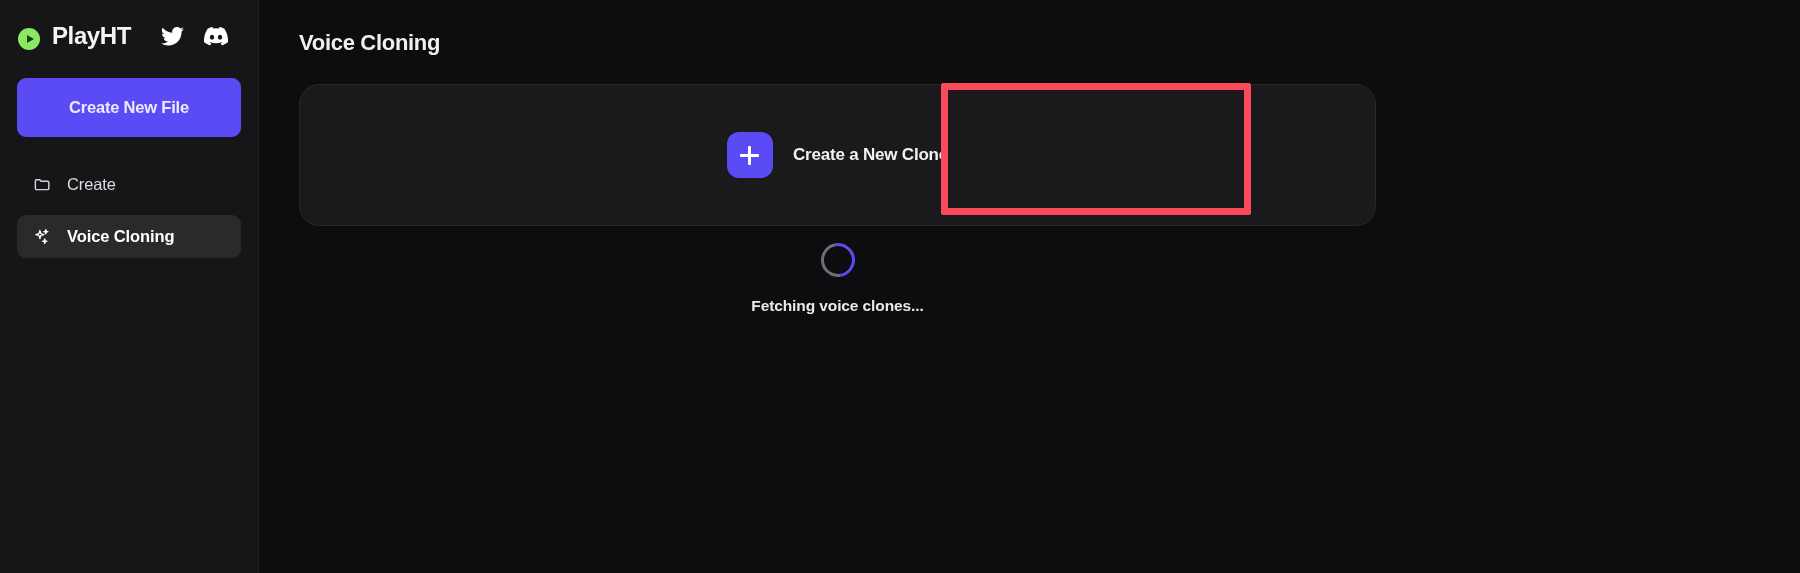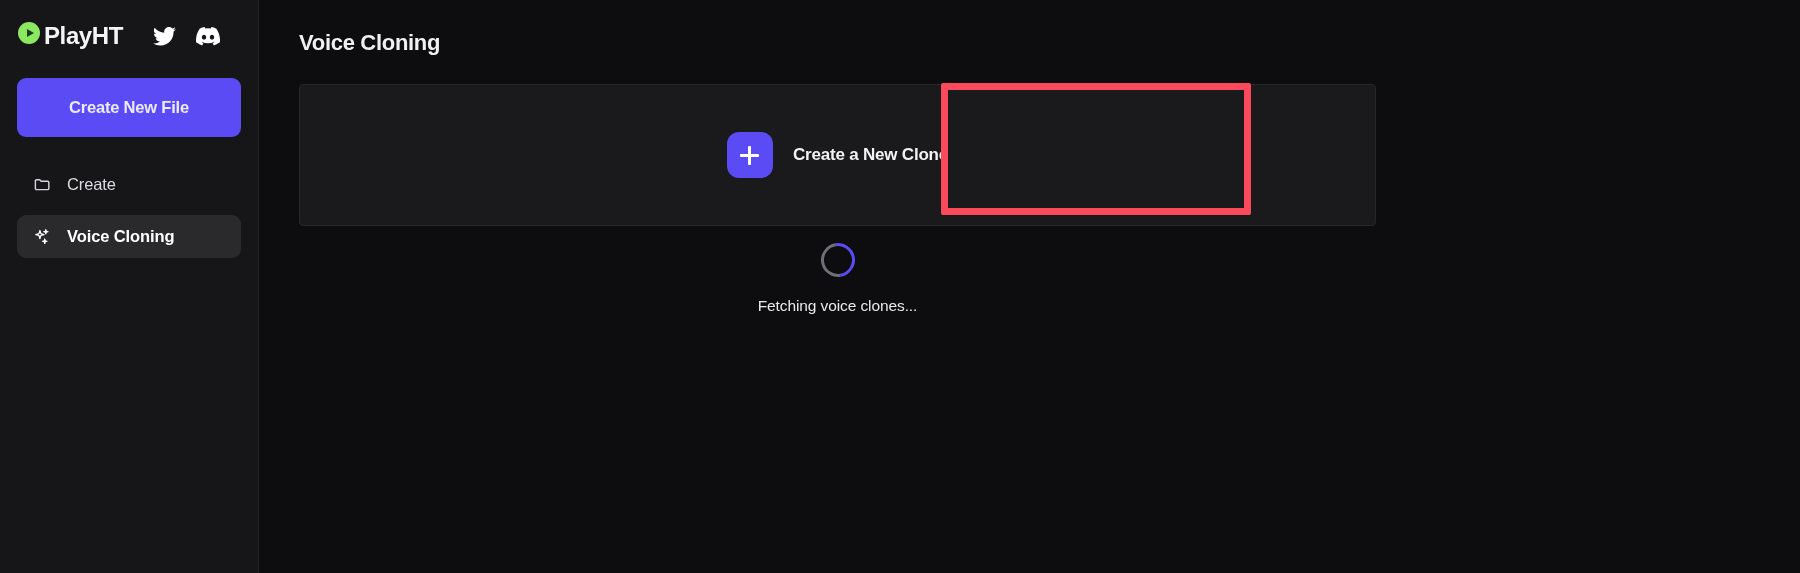--- a/index.html
+++ b/index.html
@@ -16,21 +16,21 @@
     width:259px; min-width:259px; height:573px;
     background:#161618;
     border-right:1px solid #232326;
     padding:0 17px;
     display:flex; flex-direction:column;
   }
   .brand-row {
     display:flex; align-items:center;
     height:72px; padding-left:1px;
   }
-  .logo { display:flex; align-items:flex-start; gap:4px; }
+  .logo { display:flex; align-items:flex-end; gap:12px; }
   .logo-mark {
     width:22px; height:22px; border-radius:50%;
     background:#8ce861;
     display:flex; align-items:center; justify-content:center;
   }
   .logo-mark .tri {
     width:0; height:0;
     border-left:7px solid #17401a;
     border-top:4.5px solid transparent;
     border-bottom:4.5px solid transparent;
@@ -85,21 +85,21 @@
     color:#f0f0f2;
     font-size:22px;
     font-weight:bold;
     margin-top:30px;
     letter-spacing:-0.3px;
   }
   .clone-card {
     margin-top:28px;
     width:1077px;
     height:142px;
-    border-radius:4px;
+    border-radius:20px;
     background:#1a1a1c;
     border:1px solid #27272a;
     display:flex; align-items:center; justify-content:center;
     position:relative;
   }
   .new-clone-btn {
     display:flex; align-items:center; gap:20px;
     background:transparent; border:none; cursor:pointer;
     padding:0;
   }
@@ -143,21 +143,21 @@
     border-radius:50%;
     border:3.5px solid #6e6e76;
     border-top-color:#5b4bf5;
     border-right-color:#5b4bf5;
     transform:rotate(36deg);
   }
   .loading-text {
     margin-top:20px;
     color:#e9e9ec;
     font-size:15.5px;
-    font-weight:normal;
+    font-weight:bold;
     letter-spacing:-0.1px;
   }
 </style>
 </head>
 <body>
 
 <div class="app">
 
   <aside class="sidebar">
 

